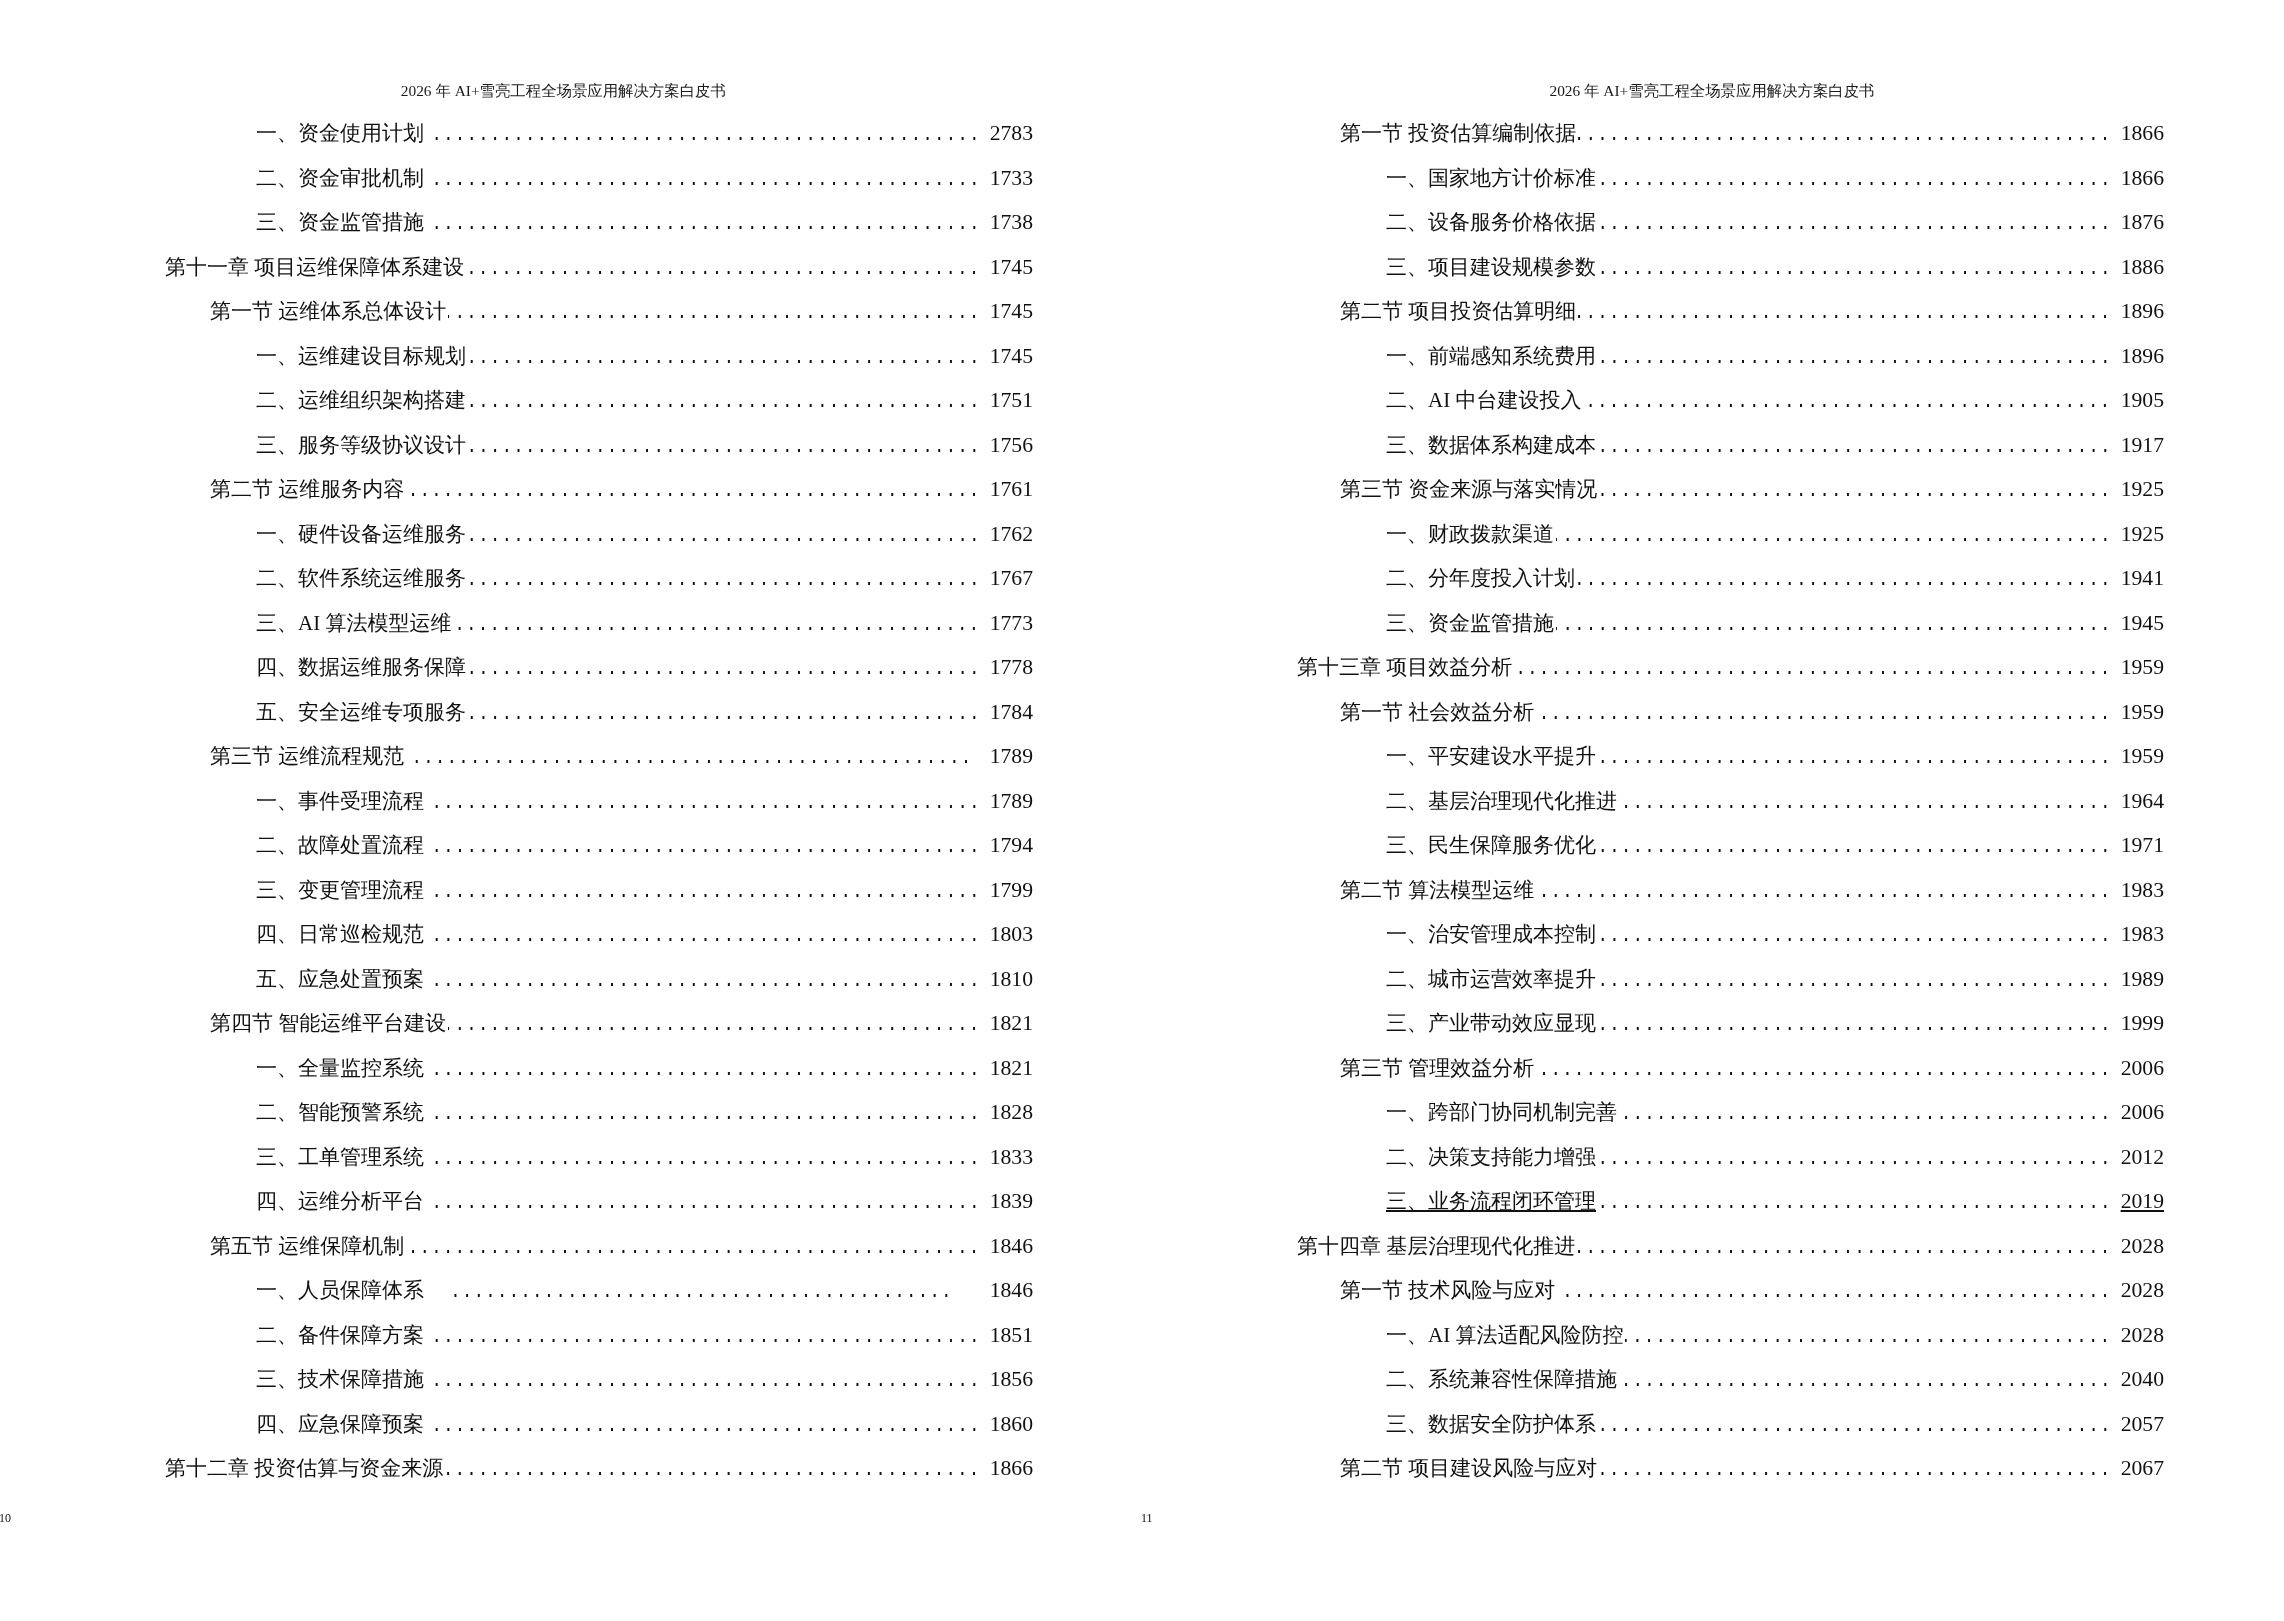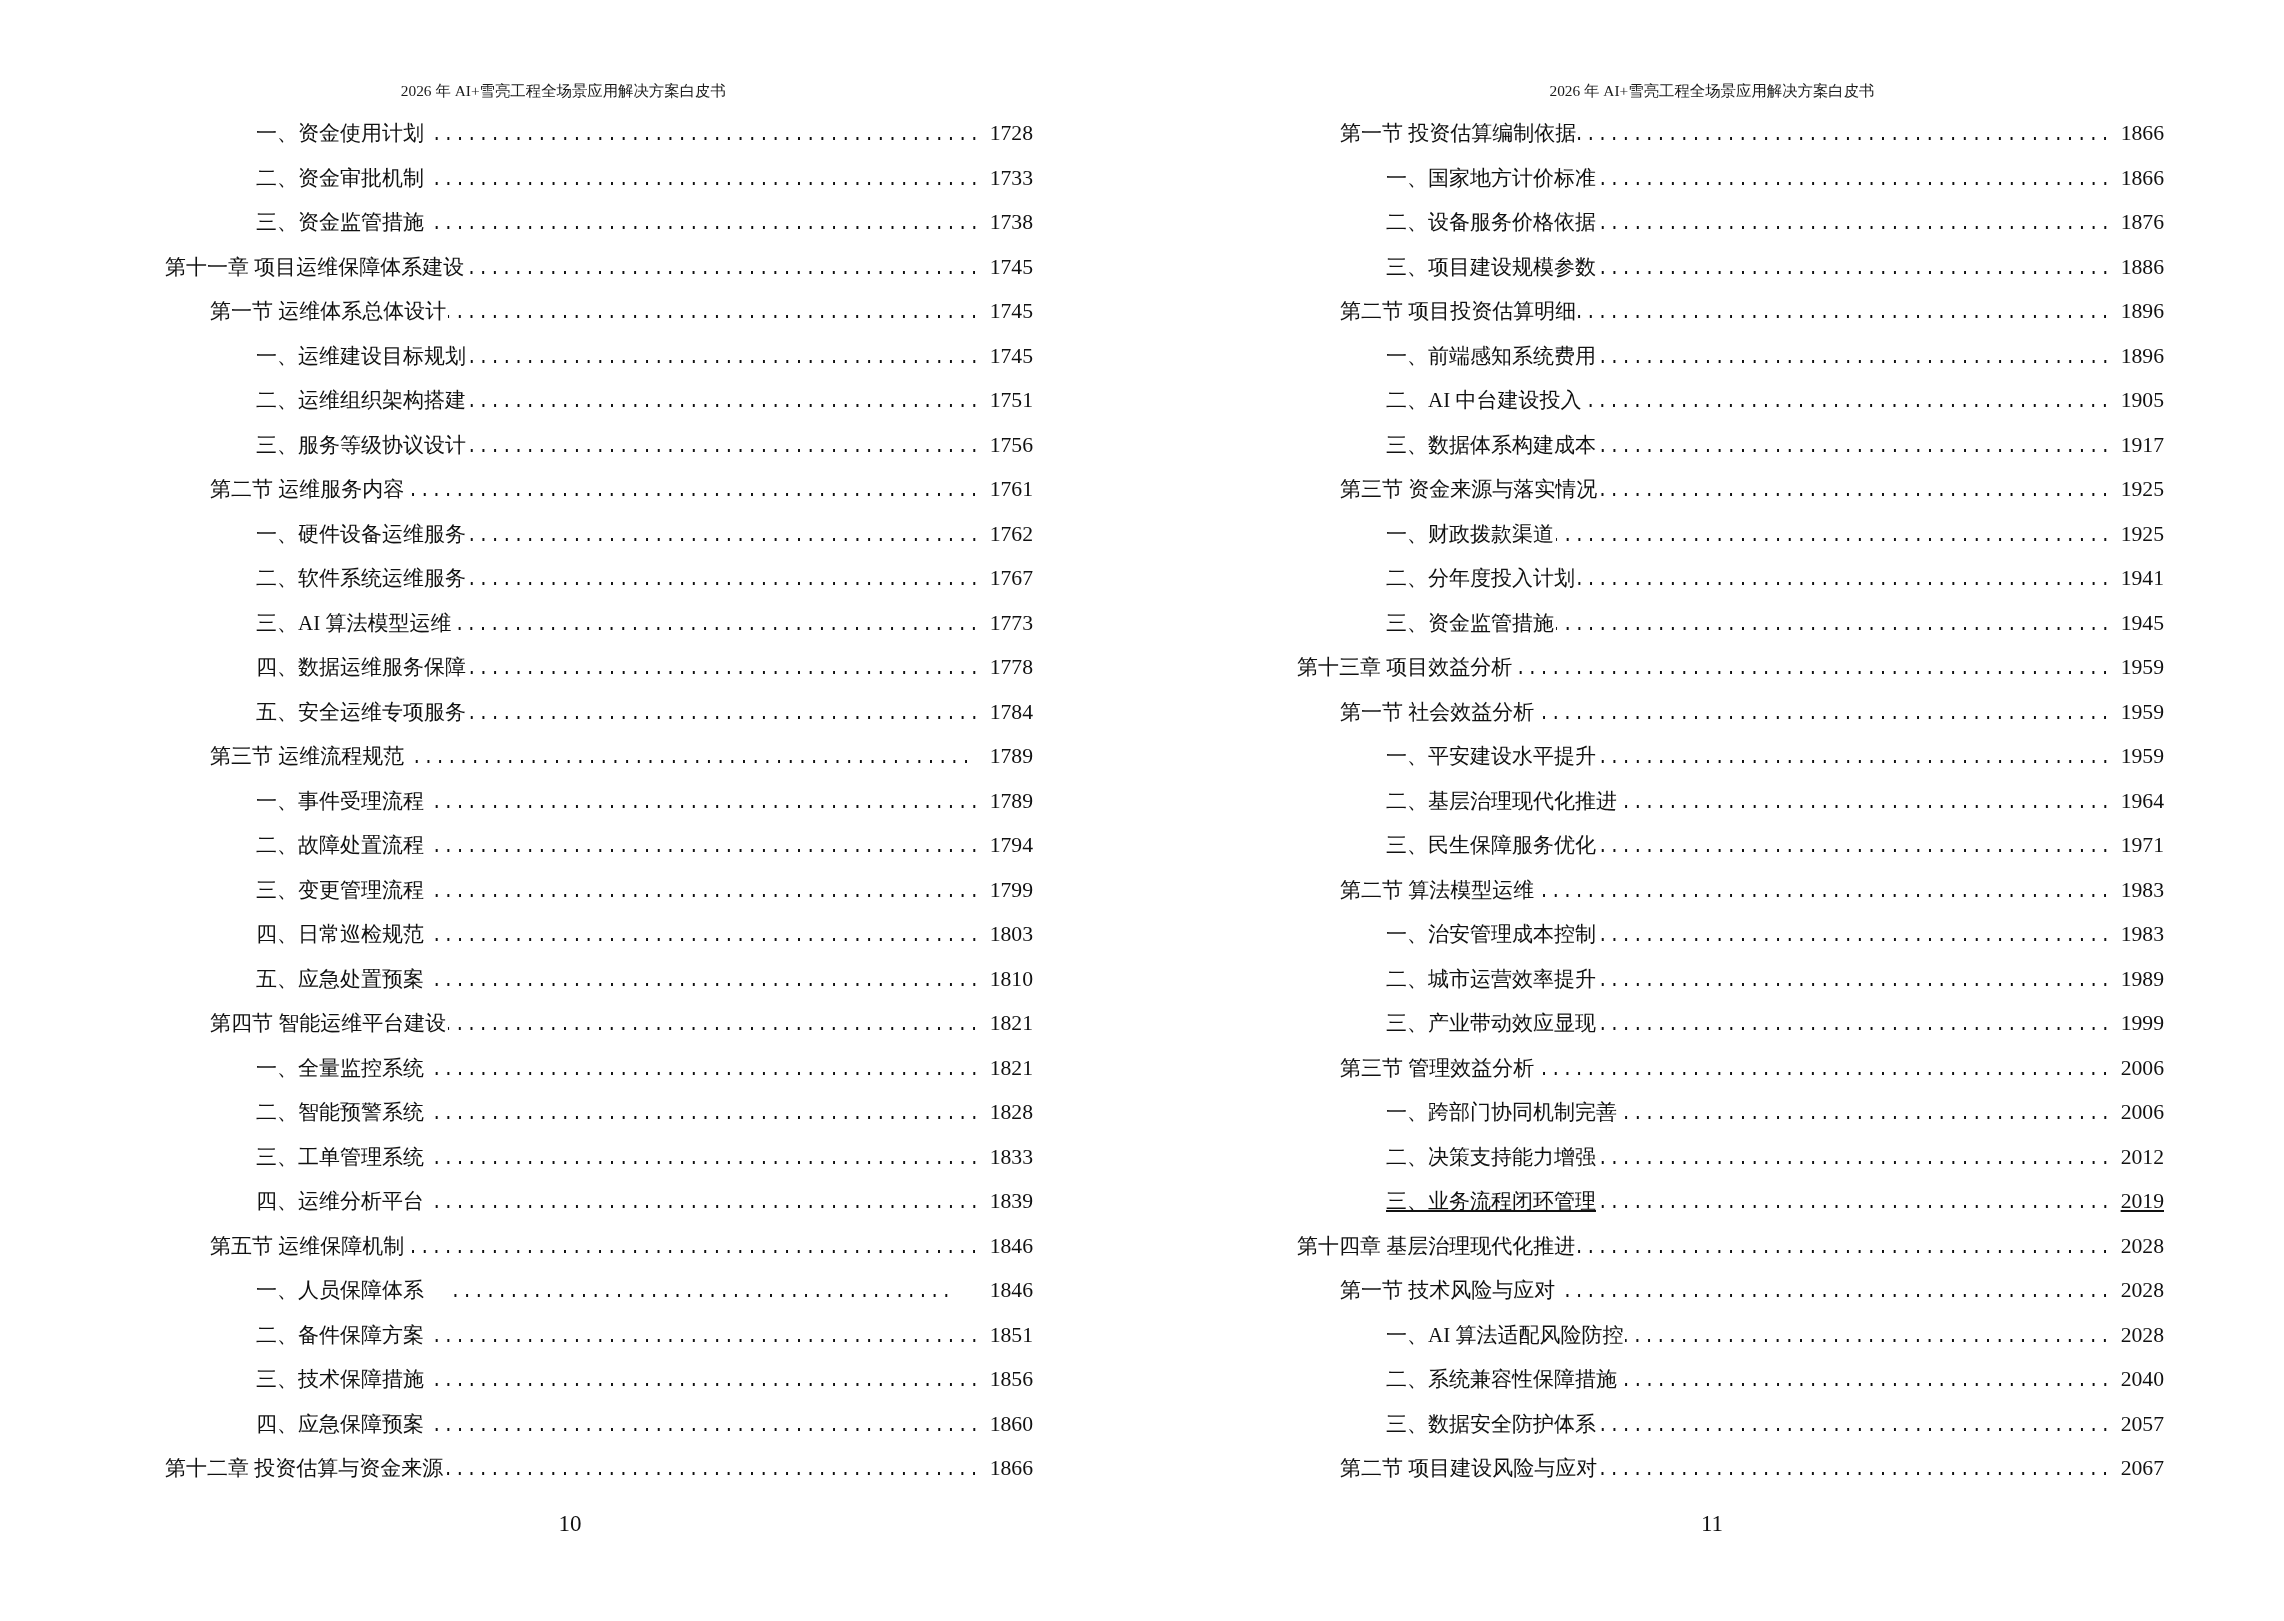--- a/index.html
+++ b/index.html
@@ -14,34 +14,34 @@
   .right .header { left:-1px; }
   .toc { position:absolute; top:0; left:0; width:100%; }
   .row { position:absolute; height:23px; display:flex; align-items:flex-end;
          font-size:21px; line-height:23px; white-space:nowrap; }
   .row .label { flex:0 0 auto; padding-right:1.9px; }
   .row .leader { flex:1 1 auto; overflow:hidden; height:23px; position:relative; }
   .row .leader::before { content:""; position:absolute; left:0; right:0; bottom:4.8px; height:2.9px;
           background-image:radial-gradient(circle, #111 1.3px, transparent 1.4px);
           background-size:11.7px 2.9px; background-repeat:repeat-x; background-position:right center; }
   .row .pnum { flex:0 0 auto; padding-left:9.6px; text-align:right; font-size:21.7px; }
-  .footer { position:absolute; top:1511px; width:100%; text-align:center; font-size:23px; }
+  .footer { position:absolute; top:1511px; width:100%; font-size:12px; }
   .left .footer { left:-1px; }
   .right .footer { left:-1px; }
 </style>
 </head>
 <body>
 
 <div class="page left">
   <div class="header">2026 年 AI+雪亮工程全场景应用解决方案白皮书</div>
   <div class="toc">
       <div class="row" style="top: 122px; left: 256px; width: 777px;">
         <span class="label">一、资金使用计划</span>
         <span class="leader"></span>
-        <span class="pnum">1728</span>
+        <span class="pnum">2783</span>
       </div>
       <div class="row" style="top: 167px; left: 256px; width: 777px;">
         <span class="label">二、资金审批机制</span>
         <span class="leader"></span>
         <span class="pnum">1733</span>
       </div>
       <div class="row" style="top: 211px; left: 256px; width: 777px;">
         <span class="label">三、资金监管措施</span>
         <span class="leader"></span>
         <span class="pnum">1738</span>

